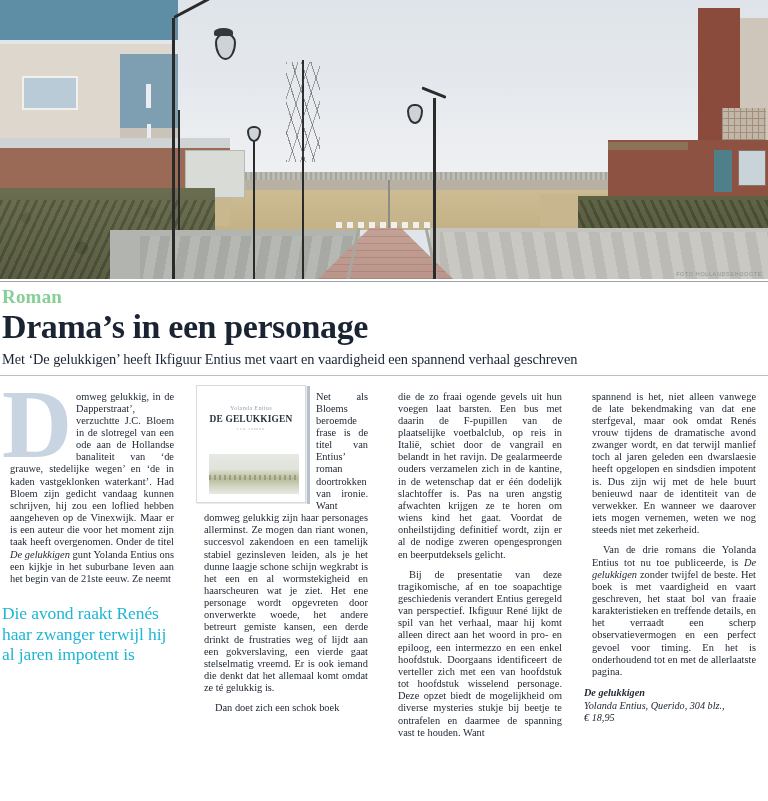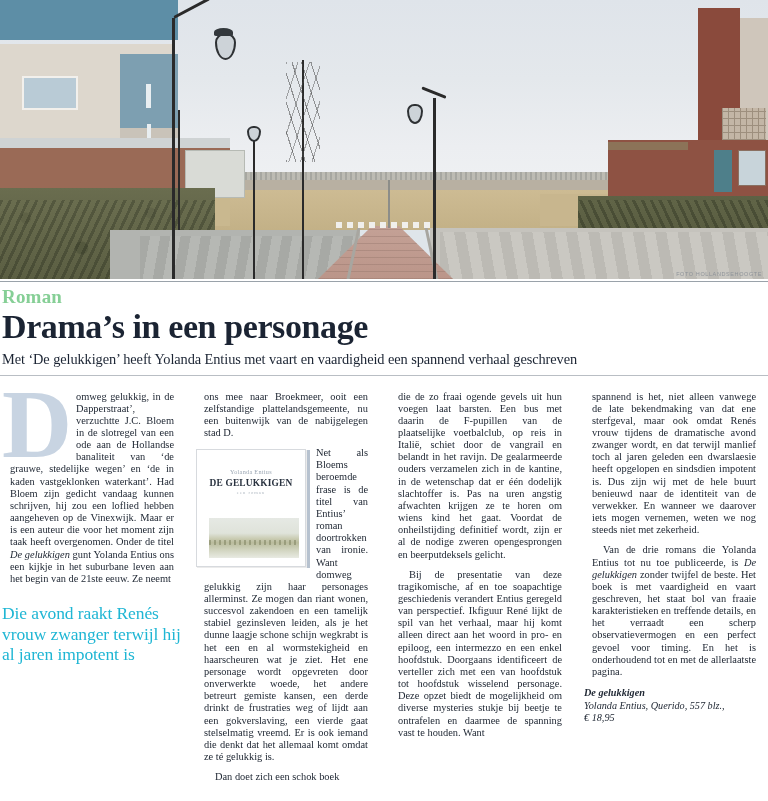--- a/index.html
+++ b/index.html
@@ -221,35 +221,34 @@
           repeating-linear-gradient(108deg,rgba(70,70,70,.45) 0 1px,transparent 1px 11px);"></div>
 
       <div class="lamp lamp-post" style="left:178px;top:110px;height:120px;width:2px;"></div>
     </div>
     <div class="creditbar">FOTO HOLLANDSEHOOGTE</div>
   </div>
 
   <div class="rule-top"></div>
   <div class="kicker">Roman</div>
   <h1 class="headline">Drama’s in een personage</h1>
-  <div class="standfirst">Met ‘De gelukkigen’ heeft Yolanda Entius met vaart en vaardigheid een spannend verhaal geschreven</div>
+  <div class="standfirst">Met ‘De gelukkigen’ heeft Ikfiguur Entius met vaart en vaardigheid een spannend verhaal geschreven</div>
   <div class="rule-sub"></div>
 
   <div class="cols">
 
     <div class="col">
       <div class="wrapper-dc">
         <span class="dropcap">D</span>
         <p>omweg gelukkig, in de Dapperstraat’, verzuchtte J.C. Bloem in de slotregel van een ode aan de Hollandse banaliteit van ‘de grauwe, stedelijke wegen’ en ‘de in kaden vastgeklonken waterkant’. Had Bloem zijn gedicht vandaag kunnen schrijven, hij zou een loflied hebben aangeheven op de Vinexwijk. Maar er is een auteur die voor het moment zijn taak heeft overgenomen. Onder de titel <em>De gelukkigen</em> gunt Yolanda Entius ons een kijkje in het suburbane leven aan het begin van de 21ste eeuw. Ze neemt</p>
       </div>
-      <div class="pullquote">Die avond raakt Renés vrouw zwanger terwijl hij al jaren impotent is</div>
-    </div>
-
-    <div class="col">
-      <p class="noind">ons mee naar Broekmeer, ooit een zelfstandige plattelandsgemeente, nu een buitenwijk van de nabijgelegen stad D.</p>
+      <div class="pullquote">Die avond raakt Renés haar zwanger terwijl hij al jaren impotent is</div>
+    </div>
+
+    <div class="col">
       <div class="bookfloat">
         <div class="bookcard">
           <div class="bk-author">Yolanda Entius</div>
           <div class="bk-title">DE GELUKKIGEN</div>
           <div class="bk-sub">een roman</div>
           <div class="bk-img"></div>
           <div class="bookgutter"></div>
         </div>
       </div>
       <p>Net als Bloems beroemde frase is de titel van Entius’ roman doortrokken van ironie. Want domweg gelukkig zijn haar personages allerminst. Ze mogen dan riant wonen, succesvol zakendoen en een tamelijk stabiel gezinsleven leiden, als je het dunne laagje schone schijn wegkrabt is het een en al wormstekigheid en haarscheuren wat je ziet. Het ene personage wordt opgevreten door onverwerkte woede, het andere betreurt gemiste kansen, een derde drinkt de frustraties weg of lijdt aan een gokverslaving, een vierde gaat stelselmatig vreemd. Er is ook iemand die denkt dat het allemaal komt omdat ze té gelukkig is.</p>
@@ -259,19 +258,19 @@
     <div class="col">
       <p class="noind">die de zo fraai ogende gevels uit hun voegen laat barsten. Een bus met daarin de F-pupillen van de plaatselijke voetbalclub, op reis in Italië, schiet door de vangrail en belandt in het ravijn. De gealarmeerde ouders verzamelen zich in de kantine, in de wetenschap dat er één dodelijk slachtoffer is. Pas na uren angstig afwachten krijgen ze te horen om wiens kind het gaat. Voordat de onheilstijding definitief wordt, zijn er al de nodige zweren opengesprongen en beerputdeksels gelicht.</p>
       <p>Bij de presentatie van deze tragikomische, af en toe soapachtige geschiedenis verandert Entius geregeld van perspectief. Ikfiguur René lijkt de spil van het verhaal, maar hij komt alleen direct aan het woord in pro- en epiloog, een intermezzo en een enkel hoofdstuk. Doorgaans identificeert de verteller zich met een van hoofdstuk tot hoofdstuk wisselend personage. Deze opzet biedt de mogelijkheid om diverse mysteries stukje bij beetje te ontrafelen en daarmee de spanning vast te houden. Want</p>
     </div>
 
     <div class="col">
       <p class="noind">spannend is het, niet alleen vanwege de late bekendmaking van dat ene sterfgeval, maar ook omdat Renés vrouw tijdens de dramatische avond zwanger wordt, en dat terwijl manlief toch al jaren geleden een dwarslaesie heeft opgelopen en sindsdien impotent is. Dus zijn wij met de hele buurt benieuwd naar de identiteit van de verwekker. En wanneer we daarover iets mogen vernemen, weten we nog steeds niet met zekerheid.</p>
       <p>Van de drie romans die Yolanda Entius tot nu toe publiceerde, is <em>De gelukkigen</em> zonder twijfel de beste. Het boek is met vaardigheid en vaart geschreven, het staat bol van fraaie karakteristieken en treffende details, en het verraadt een scherp observatievermogen en een perfect gevoel voor timing. En het is onderhoudend tot en met de allerlaatste pagina.</p>
       <div class="bookmeta">
         <div class="bm-title">De gelukkigen</div>
-        <div>Yolanda Entius, Querido, 557 blz.,</div>
+        <div>Yolanda Entius, Querido, 304 blz.,</div>
         <div>€ 18,95</div>
       </div>
     </div>
 
   </div>
 </div>
 
 </body></html>

